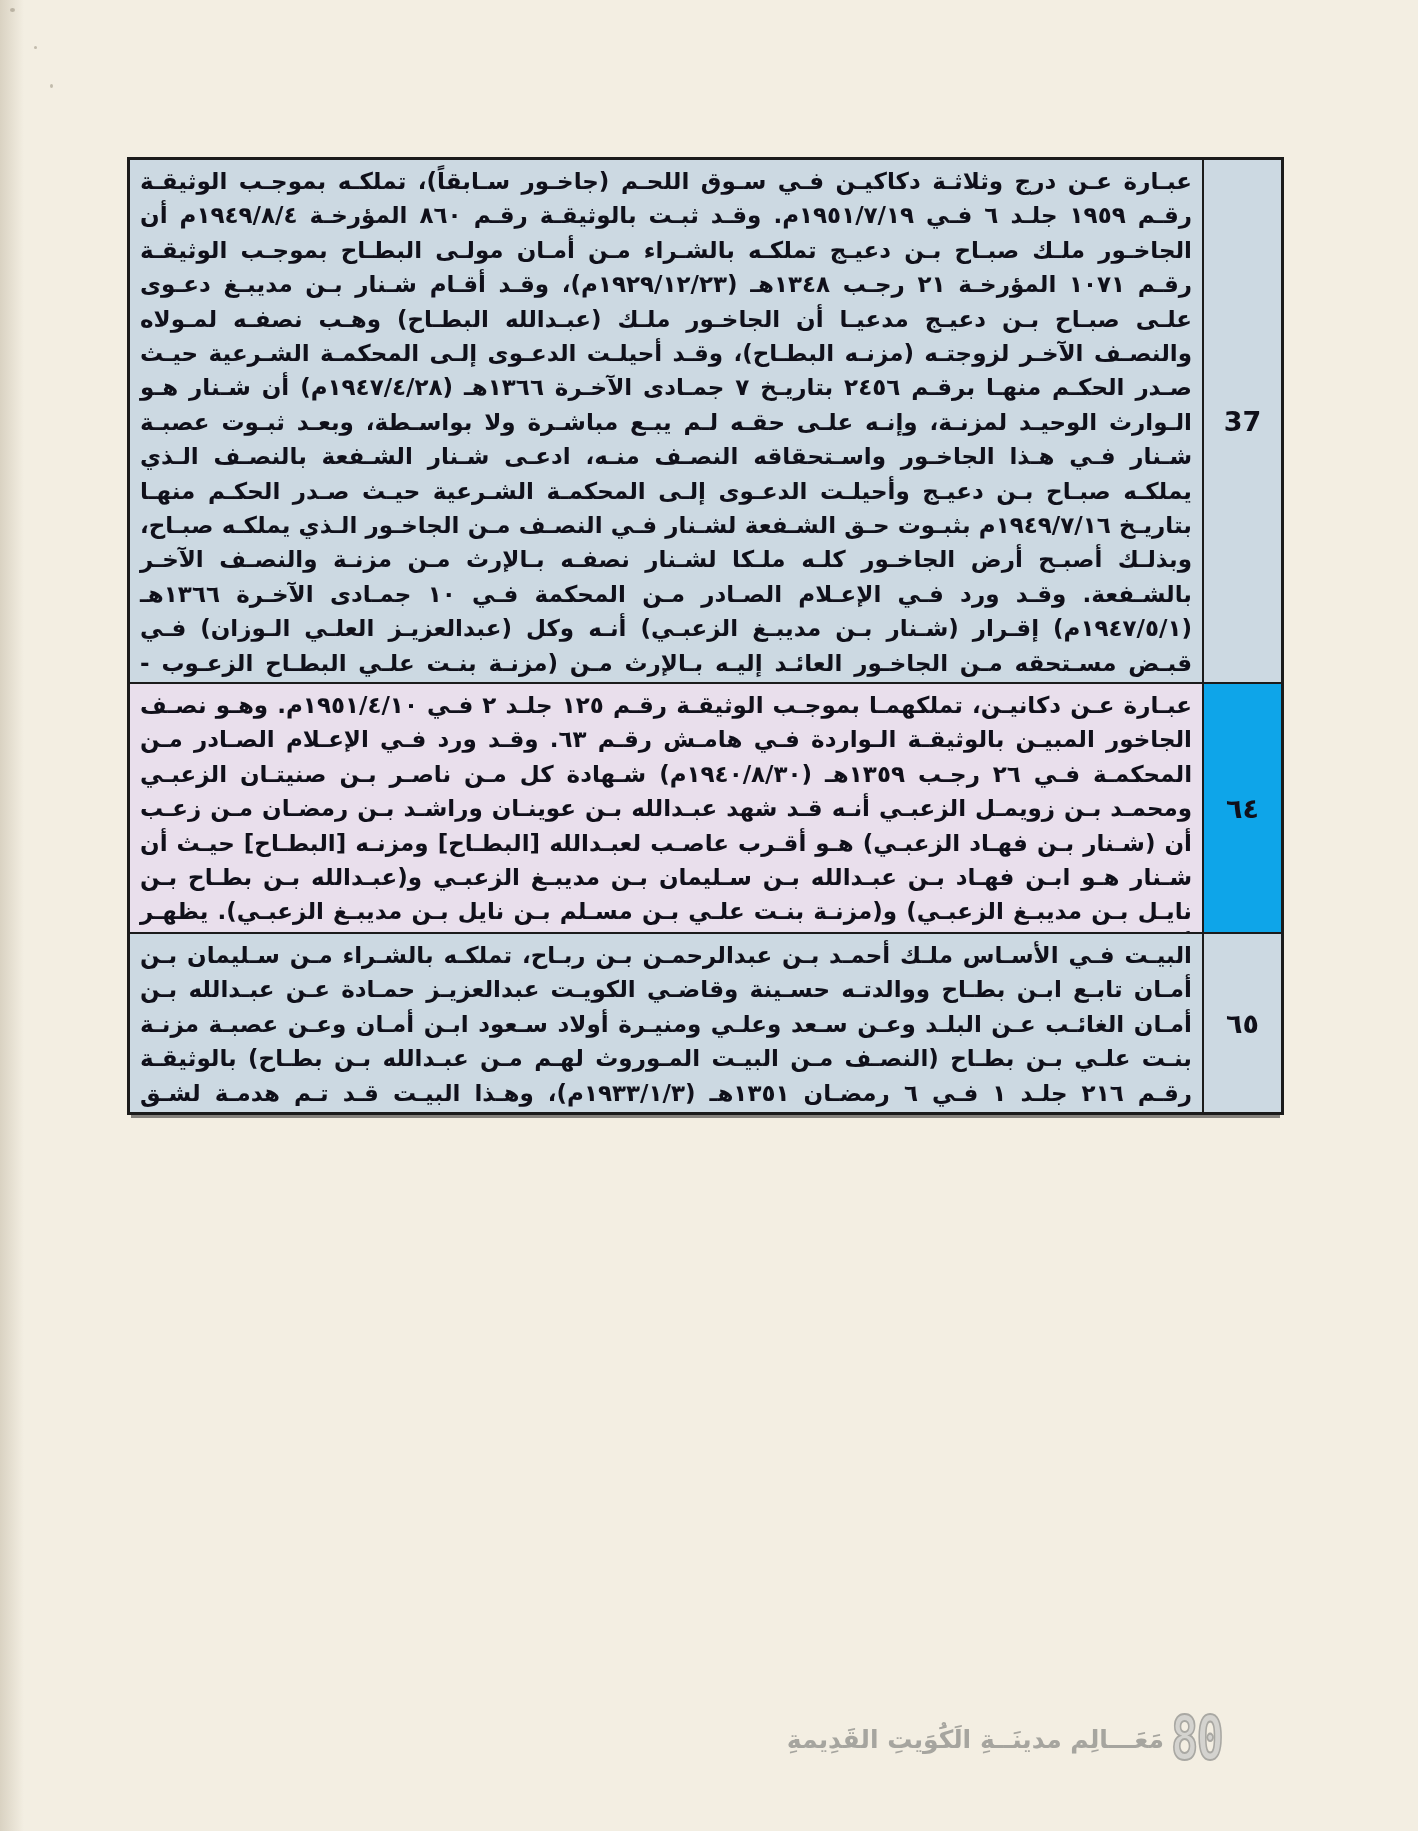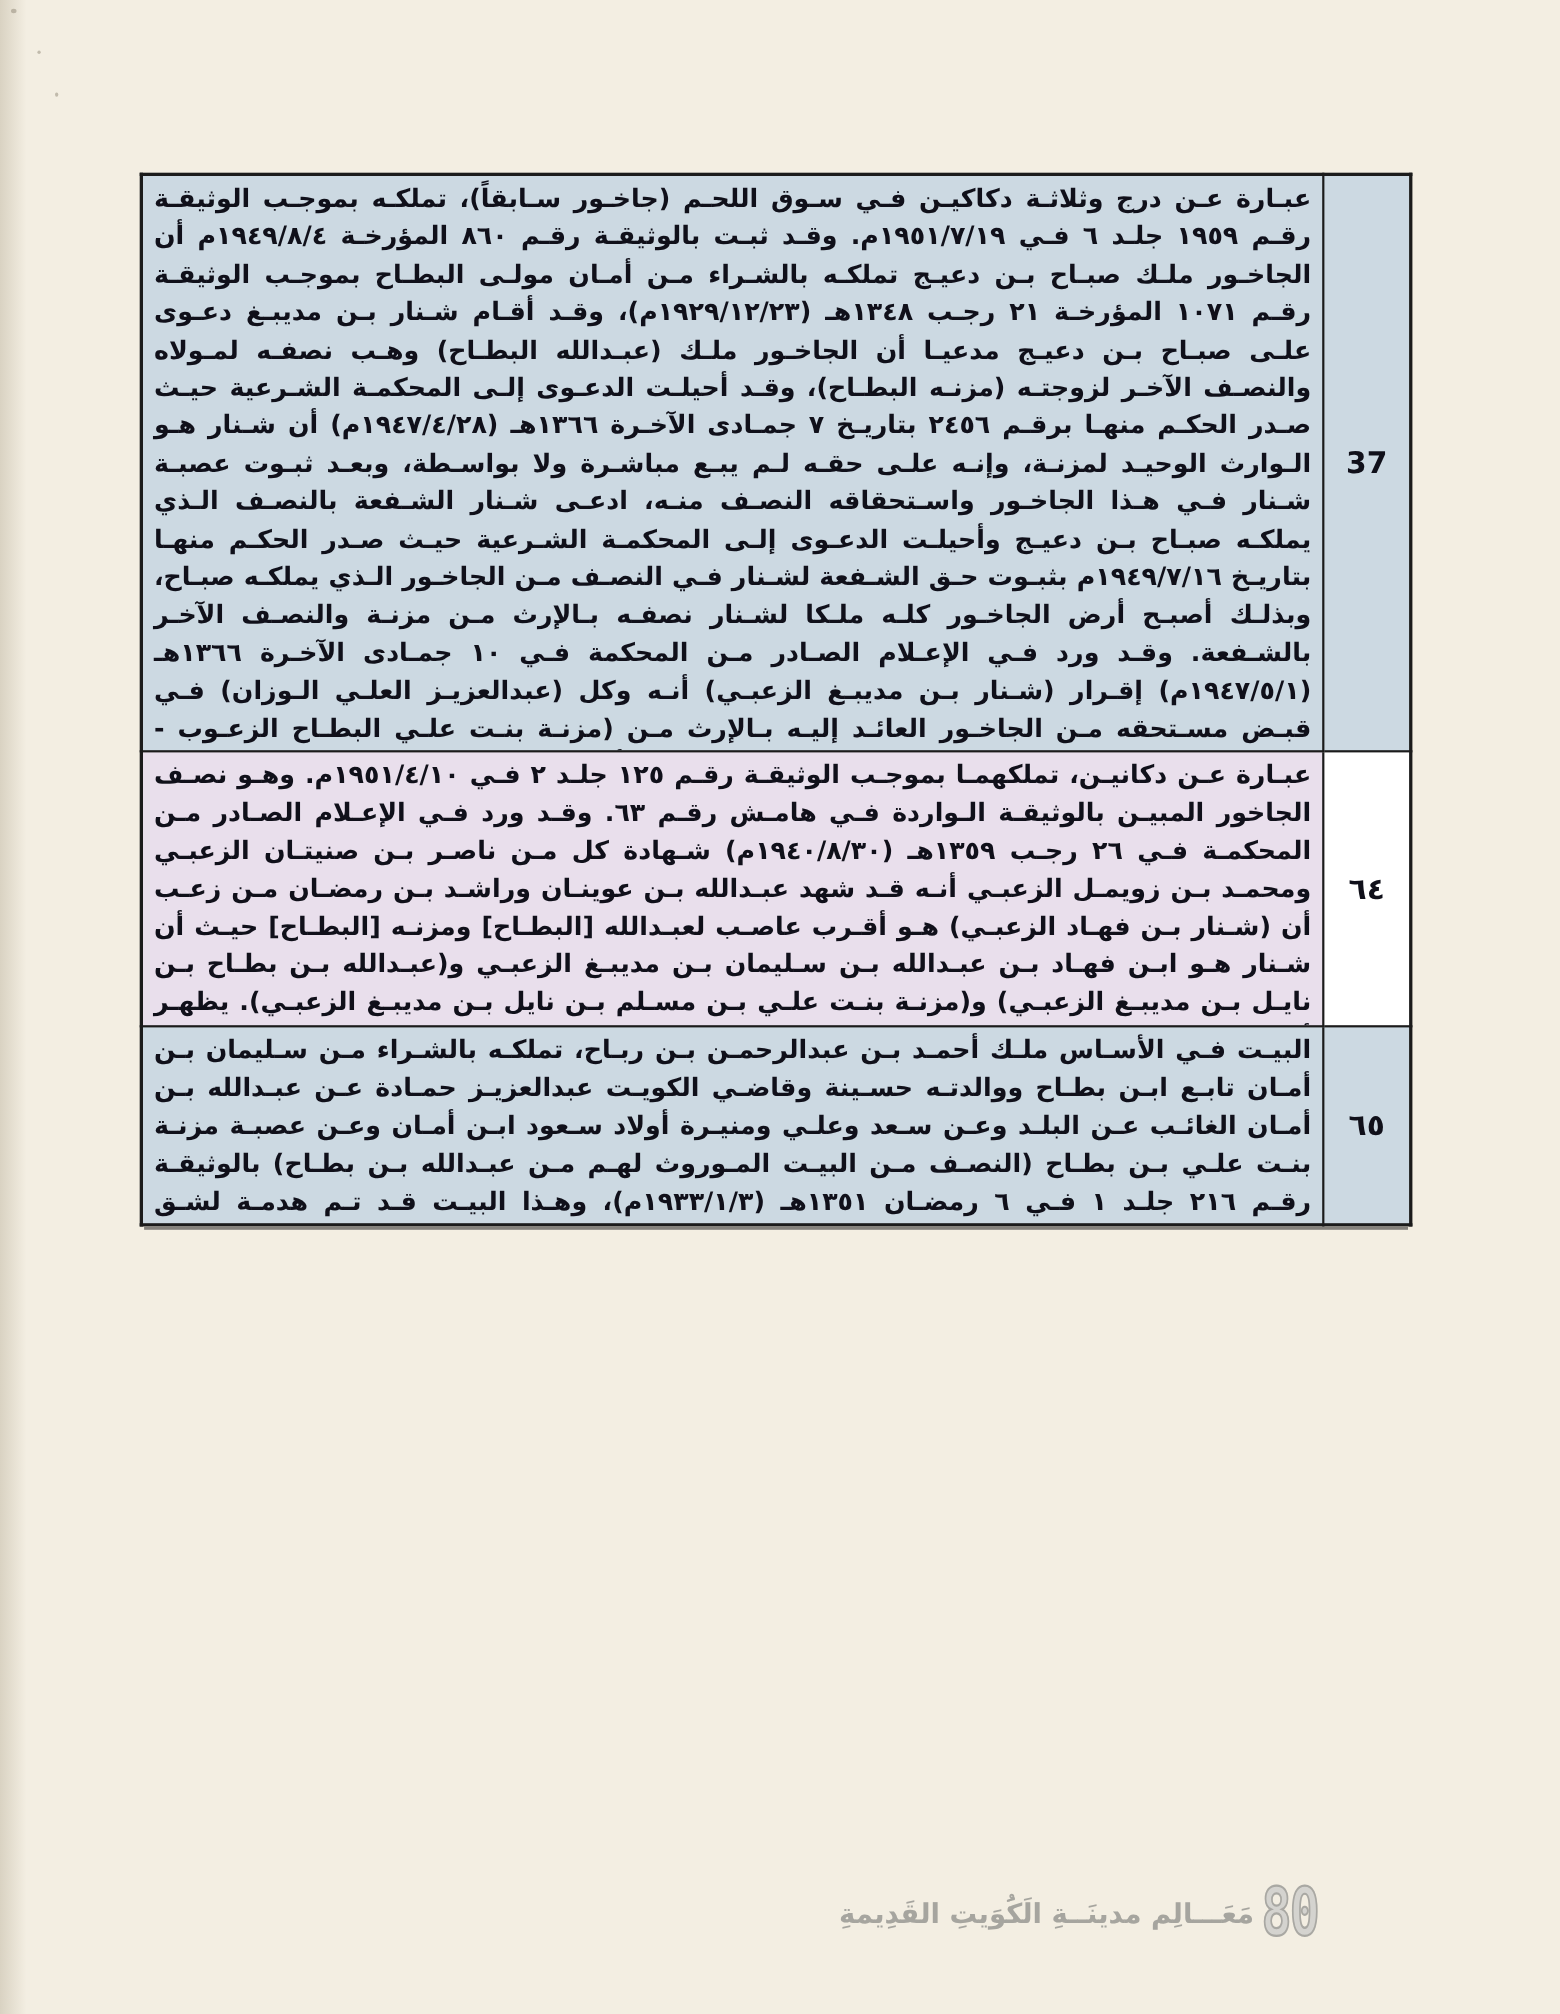--- a/index.html
+++ b/index.html
@@ -47,21 +47,21 @@
   }
   .num{
     direction:rtl;
     font-weight:bold;
     font-size:27px;
     color:#10101a;
   }
 
   .footer{
     position:absolute;
-    top:1712px;right:163px;
+    top:1712px;right:139px;
     display:flex;align-items:center;
   }
   .footer-title{
     font-weight:bold;
     font-size:25px;
     color:#a6a59f;
     direction:rtl;
   }
   .page-number{
     margin-right:52px;
@@ -98,21 +98,21 @@
       <td class="num-cell" style="background-color: rgb(204, 217, 226);">
         <span class="num">37</span>
       </td>
     </tr>
     <tr>
       <td class="text-cell" style="background-color: rgb(233, 223, 236);">
         <div class="clip h-64">
           <p class="entry" dir="rtl">عبـارة عـن دكانيـن، تملكهمـا بموجـب الوثيقـة رقـم ١٢٥ جلـد ٢ فـي ١٩٥١/٤/١٠م. وهـو نصـف الجاخور المبيـن بالوثيقـة الـواردة فـي هامـش رقـم ٦٣. وقـد ورد فـي الإعـلام الصـادر مـن المحكمـة فـي ٢٦ رجـب ١٣٥٩هـ (١٩٤٠/٨/٣٠م) شـهادة كل مـن ناصـر بـن صنيتـان الزعبـي ومحمـد بـن زويمـل الزعبـي أنـه قـد شهد عبـدالله بـن عوينـان وراشـد بـن رمضـان مـن زعـب أن (شـنار بـن فهـاد الزعبـي) هـو أقـرب عاصـب لعبـدالله [البطـاح] ومزنـه [البطـاح] حيـث أن شـنار هـو ابـن فهـاد بـن عبـدالله بـن سـليمان بـن مديبـغ الزعبـي و(عبـدالله بـن بطـاح بـن نايـل بـن مديبـغ الزعبـي) و(مزنـة بنـت علـي بـن مسـلم بـن نايل بـن مديبـغ الزعبـي). يظهـر أنـه تـم اسـتقطاع جـزء مـن الجاخـور لـزوم شـق الطريـق.</p>
         </div>
       </td>
-      <td class="num-cell" style="background-color: #ffffff;">
+      <td class="num-cell" style="background-color: #0ea5e9;">
         <span class="num">٦٤</span>
       </td>
     </tr>
     <tr>
       <td class="text-cell" style="background-color: rgb(204, 217, 226);">
         <div class="clip h-65">
           <p class="entry" dir="rtl">البيـت فـي الأسـاس ملـك أحمـد بـن عبدالرحمـن بـن ربـاح، تملكـه بالشـراء مـن سـليمان بـن أمـان تابـع ابـن بطـاح ووالدتـه حسـينة وقاضـي الكويـت عبدالعزيـز حمـادة عـن عبـدالله بـن أمـان الغائـب عـن البلـد وعـن سـعد وعلـي ومنيـرة أولاد سـعود ابـن أمـان وعـن عصبـة مزنـة بنـت علـي بـن بطـاح (النصـف مـن البيـت المـوروث لهـم مـن عبـدالله بـن بطـاح) بالوثيقـة رقـم ٢١٦ جلـد ١ فـي ٦ رمضـان ١٣٥١هـ (١٩٣٣/١/٣م)، وهـذا البيـت قـد تـم هدمـة لشـق الطريـق.</p>
         </div>
       </td>
       <td class="num-cell" style="background-color: rgb(204, 217, 226); text-align: center;">

